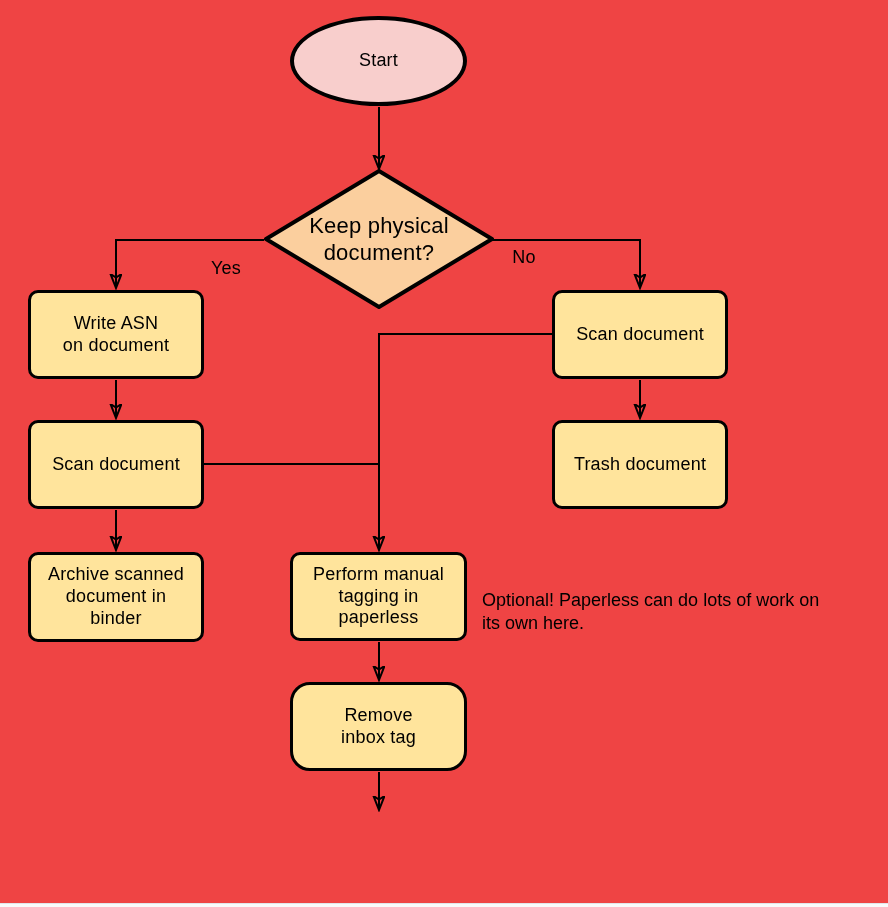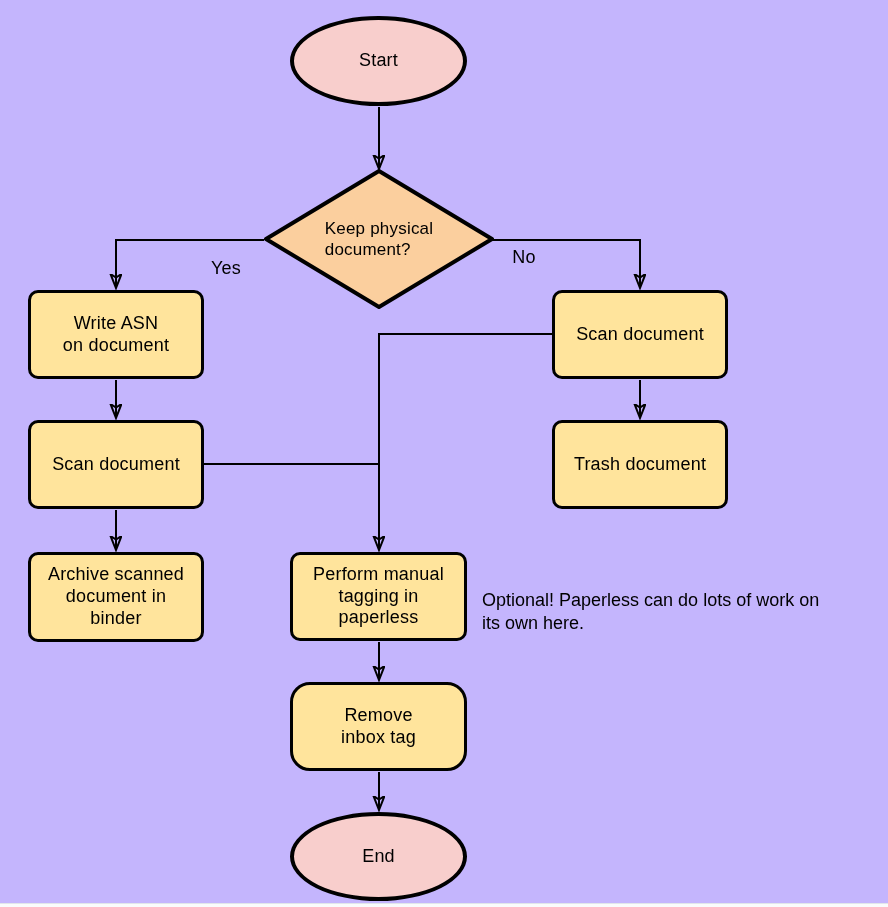--- a/index.html
+++ b/index.html
@@ -1,20 +1,20 @@
 <!DOCTYPE html>
 <html style="--terminator-fill: #f8cecc; --decision-fill: #fbcf9e; --process-fill: #ffe49c; --stroke: #000000; --note-text: #000000; --bottom-divider: #e1e6eb;"><head>
 <meta charset="utf-8">
 <style>
   html, body { margin: 0; padding: 0; background: #ffffff; }
   .canvas {
     position: relative;
     width: 888px;
     height: 907px;
-    background: #c4b5fd;
+    background: #ef4444;
     font-family: "Liberation Sans", sans-serif;
     color: #000000;
     overflow: hidden;
   }
   .edges {
     position: absolute;
     left: 0; top: 0;
     width: 888px; height: 907px;
     pointer-events: none;
   }
@@ -50,21 +50,22 @@
     fill: var(--decision-fill, #fbcf9e);
     stroke: var(--stroke, #000000);
     stroke-width: 4;
     stroke-linejoin: round;
   }
   .decision-label {
     position: absolute;
     display: flex;
     align-items: center;
     justify-content: center;
-    font-size: 17px;
+    text-align: center;
+    font-size: 22px;
     line-height: 1.25;
     letter-spacing: 0.2px;
     white-space: pre-line;
   }
   .edge-label {
     position: absolute;
     font-size: 18px;
     text-align: center;
     letter-spacing: 0.2px;
   }
@@ -134,17 +135,16 @@
   <div class="node process" style="left:290px; top:552px; width:177px; height:89px;">Perform manual
 tagging in
 paperless</div>
 
   <div class="note" style="left:482px; top:589px; width:400px;">Optional! Paperless can do lots of work on
 its own here.</div>
 
   <div class="node process" style="left:290px; top:682px; width:177px; height:89px;border-radius:20px;">Remove
 inbox tag</div>
 
-  <div class="node terminator" style="left:290px; top:812px; width:177px; height:89px;">End</div>
 
   <div class="bottom-strip"></div>
 
 </div>
 
 </body></html>

